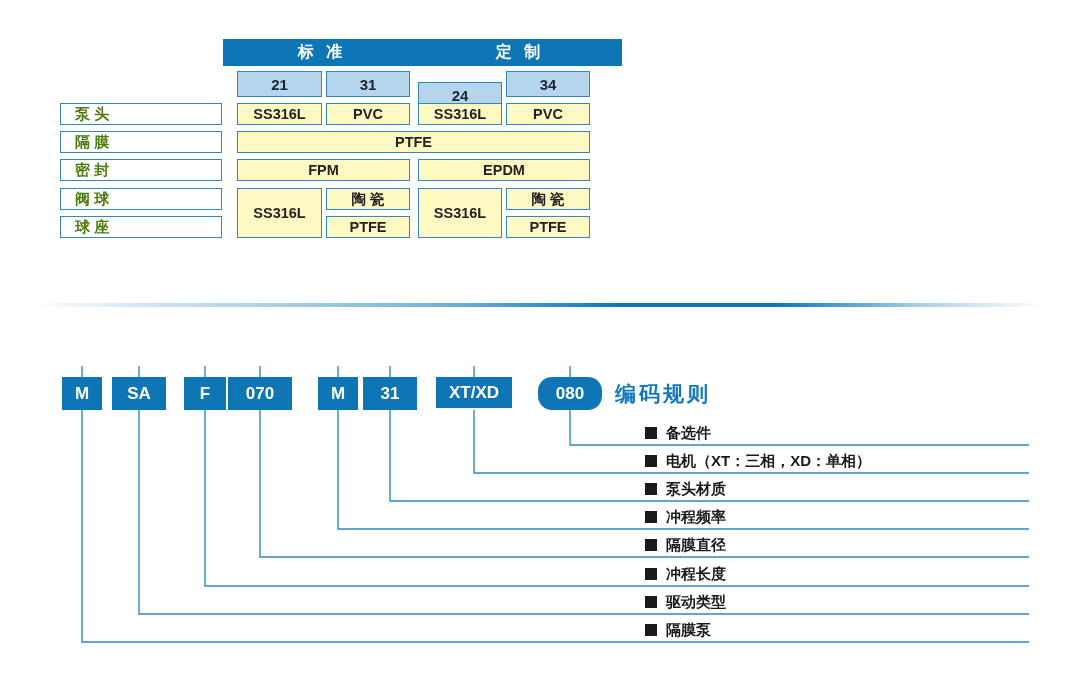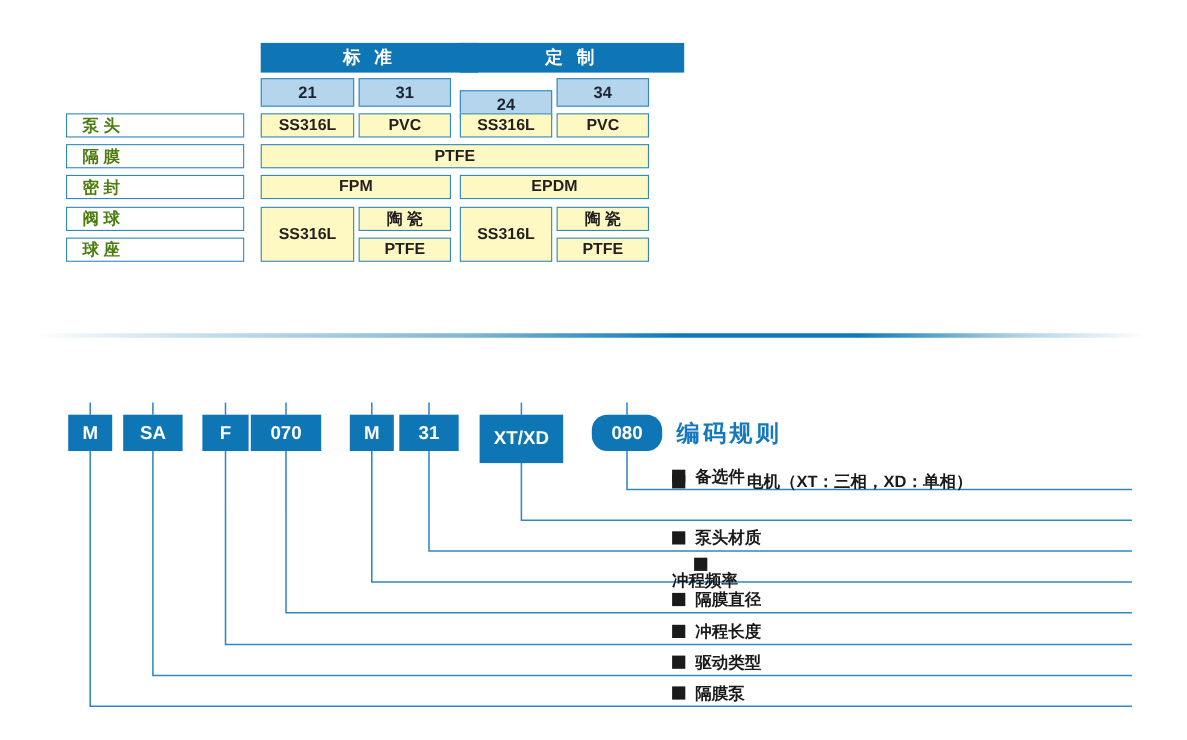--- a/index.html
+++ b/index.html
@@ -44,36 +44,36 @@
   
   .code-box{
     background:#0f76b6;color:#ffffff;font-weight:bold;font-size:17px;
     display:flex;align-items:center;justify-content:center;
   }
   .diagram-title{
     color:#1478bc;font-weight:bold;font-size:21px;letter-spacing:3px;white-space:nowrap;
   }
   .legend-item{
     display:flex;align-items:center;height:20px;white-space:nowrap;
-    color:#1a1a1a;font-size:15px;font-weight:600;
+    color:#1a1a1a;font-size:15px;font-weight:600;margin-left:34px;
   }
   .legend-square{
     width:12px;height:12px;background:#1a1a1a;display:inline-block;
     margin-right:9px;flex:0 0 auto;
   }
   svg{position:absolute;left:0;top:0;}
 </style>
 </head>
 <body>
 
 <div id="stage">
 
   <div>
 
-    <div class="abs group-header" style="left:237px;top:39px;width:198px;height:27px;">标 准</div>
+    <div class="abs group-header" style="left:223px;top:39px;width:198px;height:27px;">标 准</div>
     <div class="abs group-header" style="left:418px;top:39px;width:204px;height:27px;">定 制</div>
 
     <div class="abs code-header" style="left:237px;top:71px;width:85px;height:26px;">21</div>
     <div class="abs code-header" style="left:326px;top:71px;width:84px;height:26px;">31</div>
     <div class="abs code-header" style="left:418px;top:82px;width:84px;height:26px;">24</div>
     <div class="abs code-header" style="left:506px;top:71px;width:84px;height:26px;">34</div>
 
     <div class="abs row-label" style="left:60px;top:103px;width:162px;height:22px;">泵 头</div>
     <div class="abs row-label" style="left:60px;top:131px;width:162px;height:22px;">隔 膜</div>
     <div class="abs row-label" style="left:60px;top:159px;width:162px;height:22px;">密 封</div>
@@ -124,38 +124,38 @@
         <polyline points="82,410 82,642 1029,642"></polyline>
       </g>
     </svg>
 
     <div class="abs code-box" style="left:62px;top:377px;width:40px;height:33px;">M</div>
     <div class="abs code-box" style="left:112px;top:377px;width:54px;height:33px;">SA</div>
     <div class="abs code-box" style="left:184px;top:377px;width:42px;height:33px;">F</div>
     <div class="abs code-box" style="left:228px;top:377px;width:64px;height:33px;">070</div>
     <div class="abs code-box" style="left:318px;top:377px;width:40px;height:33px;">M</div>
     <div class="abs code-box" style="left:363px;top:377px;width:54px;height:33px;">31</div>
-    <div class="abs code-box" style="left:436px;top:377px;width:76px;height:44px;">XT/XD</div>
+    <div class="abs code-box" style="left:436px;top:377px;width:76px;height:31px;">XT/XD</div>
     <div class="abs code-box" style="left:538px;top:377px;width:64px;height:33px;border-radius:14px;">080</div>
 
     <div class="abs diagram-title" style="left:615px;top:380px;">编码规则</div>
 
     <div class="abs legend-item" style="left:611px;top:423px;">
       <span class="legend-square"></span>
       <span>备选件</span>
     </div>
-    <div class="abs legend-item" style="left:611px;top:428px;gap:47px;">
+    <div class="abs legend-item" style="left:611px;top:451px;">
       <span class="legend-square"></span>
       <span>电机（XT：三相，XD：单相）</span>
     </div>
     <div class="abs legend-item" style="left:611px;top:479px;">
       <span class="legend-square"></span>
       <span>泵头材质</span>
     </div>
-    <div class="abs legend-item" style="left:611px;top:507px;flex-direction:column;">
+    <div class="abs legend-item" style="left:611px;top:507px;">
       <span class="legend-square"></span>
       <span>冲程频率</span>
     </div>
     <div class="abs legend-item" style="left:611px;top:535px;">
       <span class="legend-square"></span>
       <span>隔膜直径</span>
     </div>
     <div class="abs legend-item" style="left:611px;top:564px;">
       <span class="legend-square"></span>
       <span>冲程长度</span>

